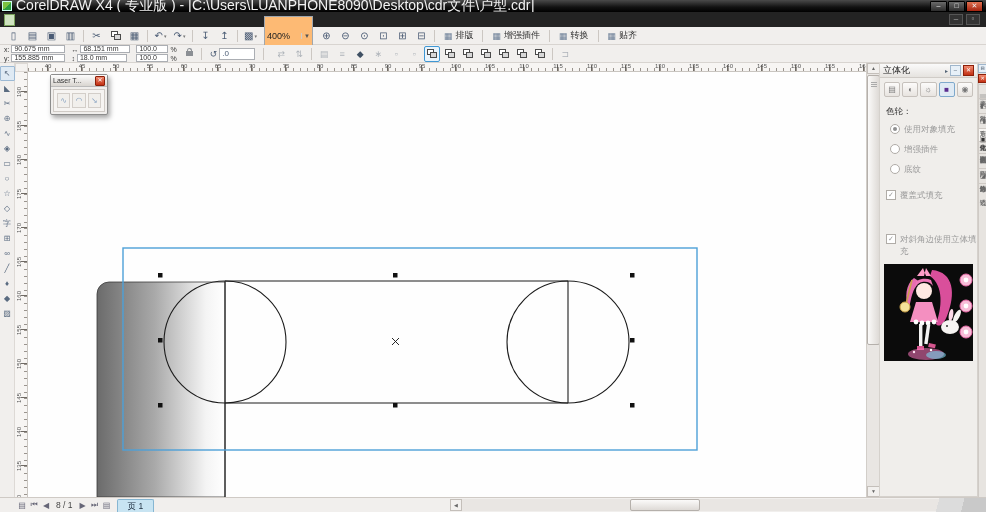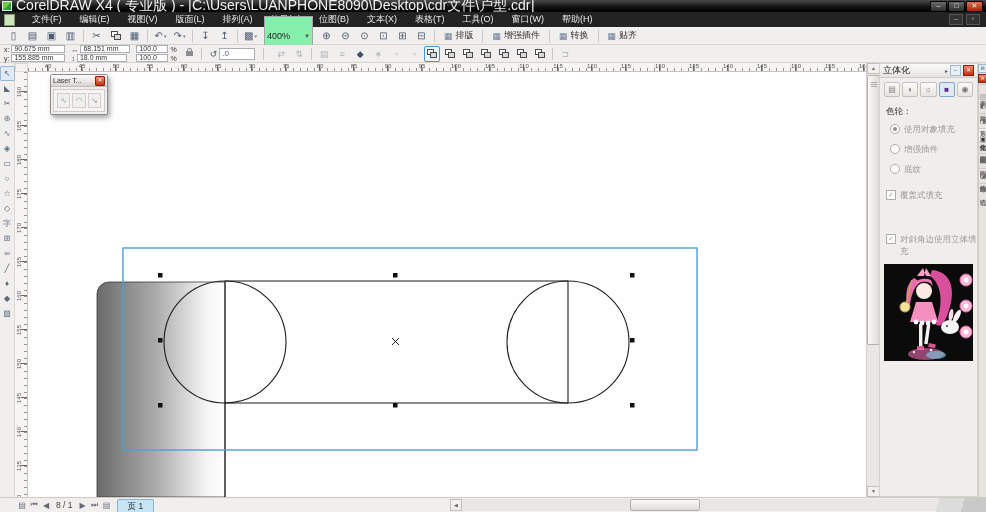--- a/index.html
+++ b/index.html
@@ -23,21 +23,21 @@
   .menu-item{padding:0 9px;font-size:9px;line-height:15px;white-space:nowrap;}
   .menubar .mright{margin-left:auto;display:flex;gap:3px;margin-right:6px;color:#bbb;font-size:8px;}
   .mwbtn{width:12px;height:9px;border:1px solid #555;background:#333;text-align:center;line-height:7px;}
   
   .toolbar{position:absolute;left:0;top:27px;width:986px;height:18px;background:#f1efed;
     border-bottom:1px solid #d8d4d0;display:flex;align-items:center;padding-left:4px;box-sizing:border-box;}
   .tbtn{min-width:15px;height:14px;display:inline-flex;align-items:center;justify-content:center;
     font-size:10px;color:#4a5b74;margin:0 1px;border:1px solid transparent;border-radius:2px;}
   .tbtn .dd{font-size:5px;color:#777;margin-left:1px;}
   .tsep{width:1px;height:12px;background:#ccc7c2;margin:0 3px;}
-  .combo{display:inline-flex;align-items:center;border:1px solid #9fa6ad;background:#86efac;
+  .combo{display:inline-flex;align-items:center;border:1px solid #9fa6ad;background:#fdba74;
     height:13px;margin:0 4px;padding:12px 2px;}
   .combo .cval{font-size:9px;width:34px;}
   .combo .carr{font-size:6px;color:#555;border-left:1px solid #ccc;padding-left:2px;}
   .lbtn{display:inline-flex;align-items:center;gap:3px;font-size:9px;color:#333;padding:0 6px;height:14px;}
   .lbtn .lic{color:#6c7f97;font-size:9px;}
   
   .ovl{position:relative;width:10px;height:9px;display:inline-block;}
   .ovl::before{content:"";position:absolute;left:0;top:0;width:5px;height:4px;background:#fff;border:1px solid #4a4a4a;}
   .ovl::after{content:"";position:absolute;right:0;bottom:0;width:5px;height:4px;background:#d8d8d8;border:1px solid #4a4a4a;}
   .dim{opacity:.38;}
@@ -151,34 +151,20 @@
     <span class="ttl">CorelDRAW X4 ( 专业版 ) - [C:\Users\LUANPHONE8090\Desktop\cdr文件\户型.cdr]</span>
     <span class="wbtns">
       <span class="wbtn">–</span>
       <span class="wbtn">□</span>
       <span class="wbtn close">✕</span>
     </span>
   </div>
 
   <div class="menubar">
     <span class="docicon"></span>
-    <span id="menu-items" style="display:flex;">
-        <span class="menu-item">文件(F)</span>
-        <span class="menu-item">编辑(E)</span>
-        <span class="menu-item">视图(V)</span>
-        <span class="menu-item">版面(L)</span>
-        <span class="menu-item">排列(A)</span>
-        <span class="menu-item">效果(C)</span>
-        <span class="menu-item">位图(B)</span>
-        <span class="menu-item">文本(X)</span>
-        <span class="menu-item">表格(T)</span>
-        <span class="menu-item">工具(O)</span>
-        <span class="menu-item">窗口(W)</span>
-        <span class="menu-item">帮助(H)</span>
-      </span>
     <span class="mright">
       <span class="mwbtn">–</span>
       <span class="mwbtn">▫</span>
     </span>
   </div>
 
   <div class="toolbar">
     <span id="tb-left" style="display:flex;align-items:center;">
         <span class="tbtn">▯</span>
         <span class="tbtn">▤</span>

